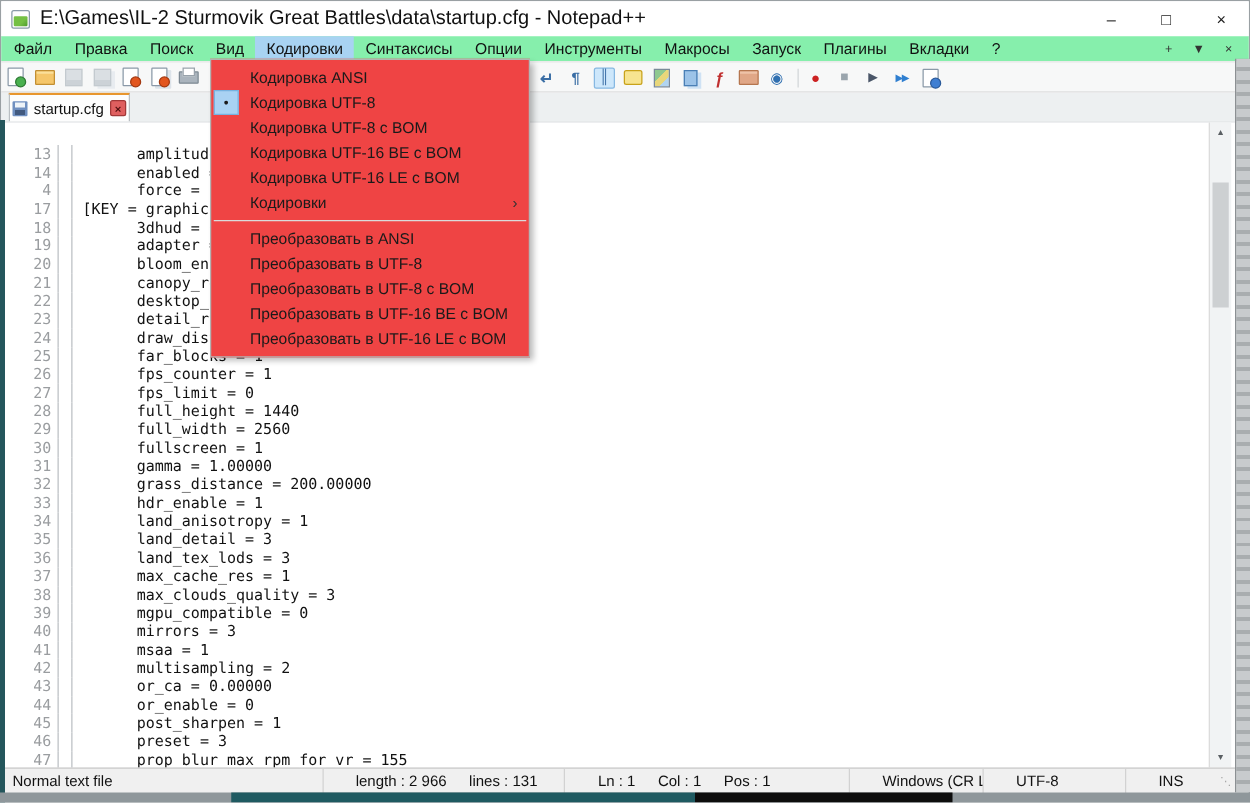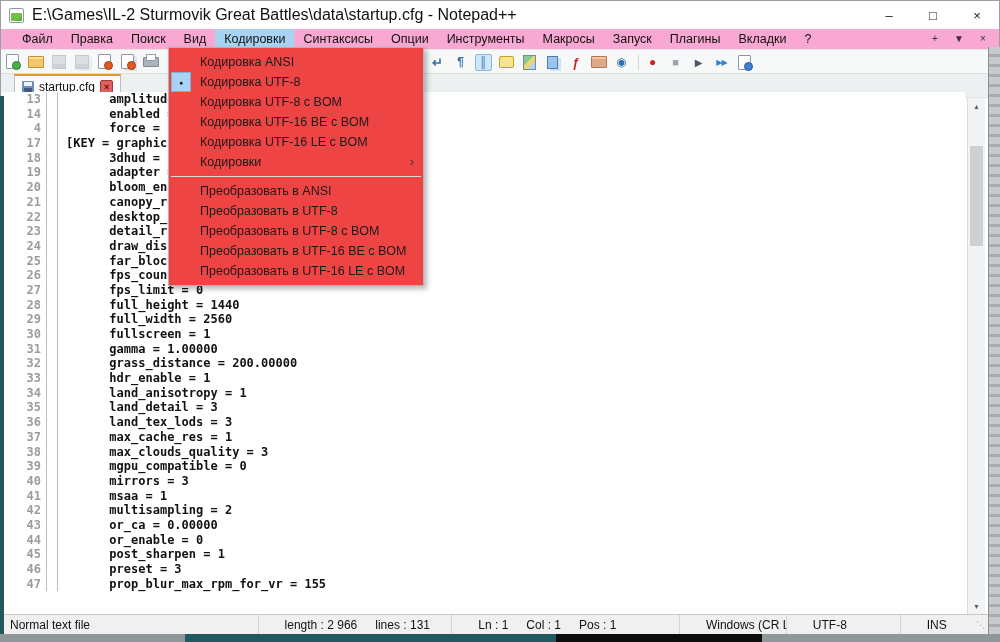--- a/index.html
+++ b/index.html
@@ -15,21 +15,21 @@
   
   .titlebar { height:28px; display:flex; align-items:center; background:#fff; padding-left:8px; gap:8px; }
   .npp-icon { width:15px; height:15px; background:#fdfdfd; border:1px solid #8a9aa8; position:relative; border-radius:2px; }
   .npp-icon::after { content:""; position:absolute; left:1px; top:4px; width:11px; height:8px;
     background:linear-gradient(135deg,#74c043 60%, #4f9b2d 100%); border-radius:1px; }
   .title { font-size:16px; color:#111; }
   .wctl { margin-left:auto; display:flex; height:28px; }
   .wbtn { width:44px; height:28px; display:flex; align-items:center; justify-content:center; font-size:13px; color:#222; }
 
   
-  .menubar { height:20px; display:flex; align-items:flex-start; background:#f9a8d4; font-size:12.5px; color:#111; padding-left:12px; }
+  .menubar { height:20px; display:flex; align-items:center; background:#86efac; font-size:12.5px; color:#111; padding-left:1px; }
   .mitem { padding:0 9px; height:20px; display:flex; align-items:center; white-space:nowrap; }
   .mitem.active { background:#a8d3f2; }
   .mbar-right { margin-left:auto; display:flex; margin-right:6px; gap:4px; }
   .mbtn { width:20px; height:18px; display:flex; align-items:center; justify-content:center; font-size:10px; color:#333; }
 
   
   .toolbar { height:25px; background:#f7f8f8; border-top:1px solid #e6e6e6; border-bottom:1px solid #dedede;
     display:flex; align-items:center; padding-left:3px; position:relative; }
   .tb-left { display:flex; align-items:center; }
   .tb-right { position:absolute; left:428px; top:0; height:24px; display:flex; align-items:center; }
@@ -69,30 +69,30 @@
   .i-folder-as-workspace::before { content:""; width:14px; height:10px; background:#e0a787; border:1px solid #b5764f;
     border-radius:1px; box-shadow:inset 0 2px 0 #eec3a8; }
   .i-document-monitor::before { content:"◉"; color:#2f6fb0; font-size:12px; }
   .i-macro-record::before { content:"●"; color:#cc2222; font-size:12px; }
   .i-macro-stop::before { content:"■"; color:#9aa5ad; font-size:11px; }
   .i-macro-play::before { content:"▶"; color:#4a5668; font-size:10px; }
   .i-macro-run-multiple::before { content:"▶▶"; color:#2f7fd0; font-size:8px; letter-spacing:-1px; }
 
   
   .tabbar { height:24px; background:#edf0f1; display:flex; align-items:stretch; border-bottom:1px solid #e3e6e8; }
-  .tab { display:flex; align-items:center; gap:5px; padding:0 7px; background:#fdfdfd;
-    border:1px solid #b9bec2; border-bottom:none; border-top:2px solid #e8962e; font-size:12px; color:#111; margin-left:13px; }
+  .tab { display:flex; align-items:center; gap:5px; padding:0 2px; background:#fdfdfd;
+    border:1px solid #b9bec2; border-bottom:none; border-top:2px solid #e8962e; font-size:12px; color:#111; margin-left:6px; }
   .tab-save { width:12px; height:12px; border-radius:1px; background:#6f8fc0; position:relative; flex:none; }
   .tab-save::before { content:""; position:absolute; left:2px; top:1px; width:8px; height:4px; background:#eef3f8; }
   .tab-save::after { content:""; position:absolute; left:2px; bottom:1px; width:8px; height:4px; background:#41597e; }
   .tab-close { width:13px; height:13px; background:#df5f5f; border:1px solid #a23838; border-radius:2px;
     color:#4e0d0d; font-size:9px; font-weight:bold; display:flex; align-items:center; justify-content:center; flex:none; }
 
   
-  .editor { position:absolute; top:91px; left:1px; width:963px; height:516px; background:#fff; overflow:hidden;font-weight:bold; }
+  .editor { position:absolute; top:115px; left:1px; width:963px; height:516px; background:#fff; overflow:hidden; }
   .row { display:flex; height:14.7px; font-family:"DejaVu Sans Mono", monospace; font-size:12px; white-space:pre; }
   .ln { width:44px; text-align:right; padding-right:5px; color:#9a9da0; flex:none; }
   .fold { width:12px; border-left:1px solid #bcc0c3; border-right:1px solid #bcc0c3; flex:none; }
   .lt { padding-left:8px; color:#121212; }
 
   .vscroll { position:absolute; top:97px; right:14px; width:18px; height:516px; background:#f1f3f4; border-left:1px solid #dcdcdc; }
   .sb-btn { height:16px; display:flex; align-items:center; justify-content:center; font-size:7px; color:#5a5f63; }
   .sb-down { position:absolute; bottom:0; width:100%; }
   .sb-thumb { position:absolute; top:48px; left:2px; width:13px; height:100px; background:#cdd0d2; }
 

